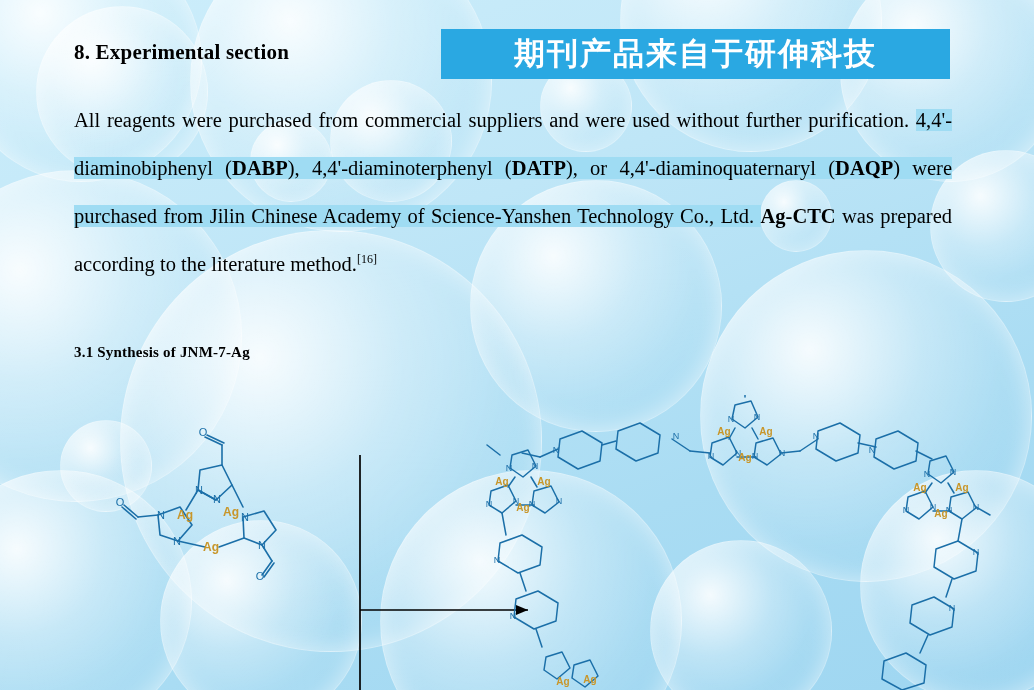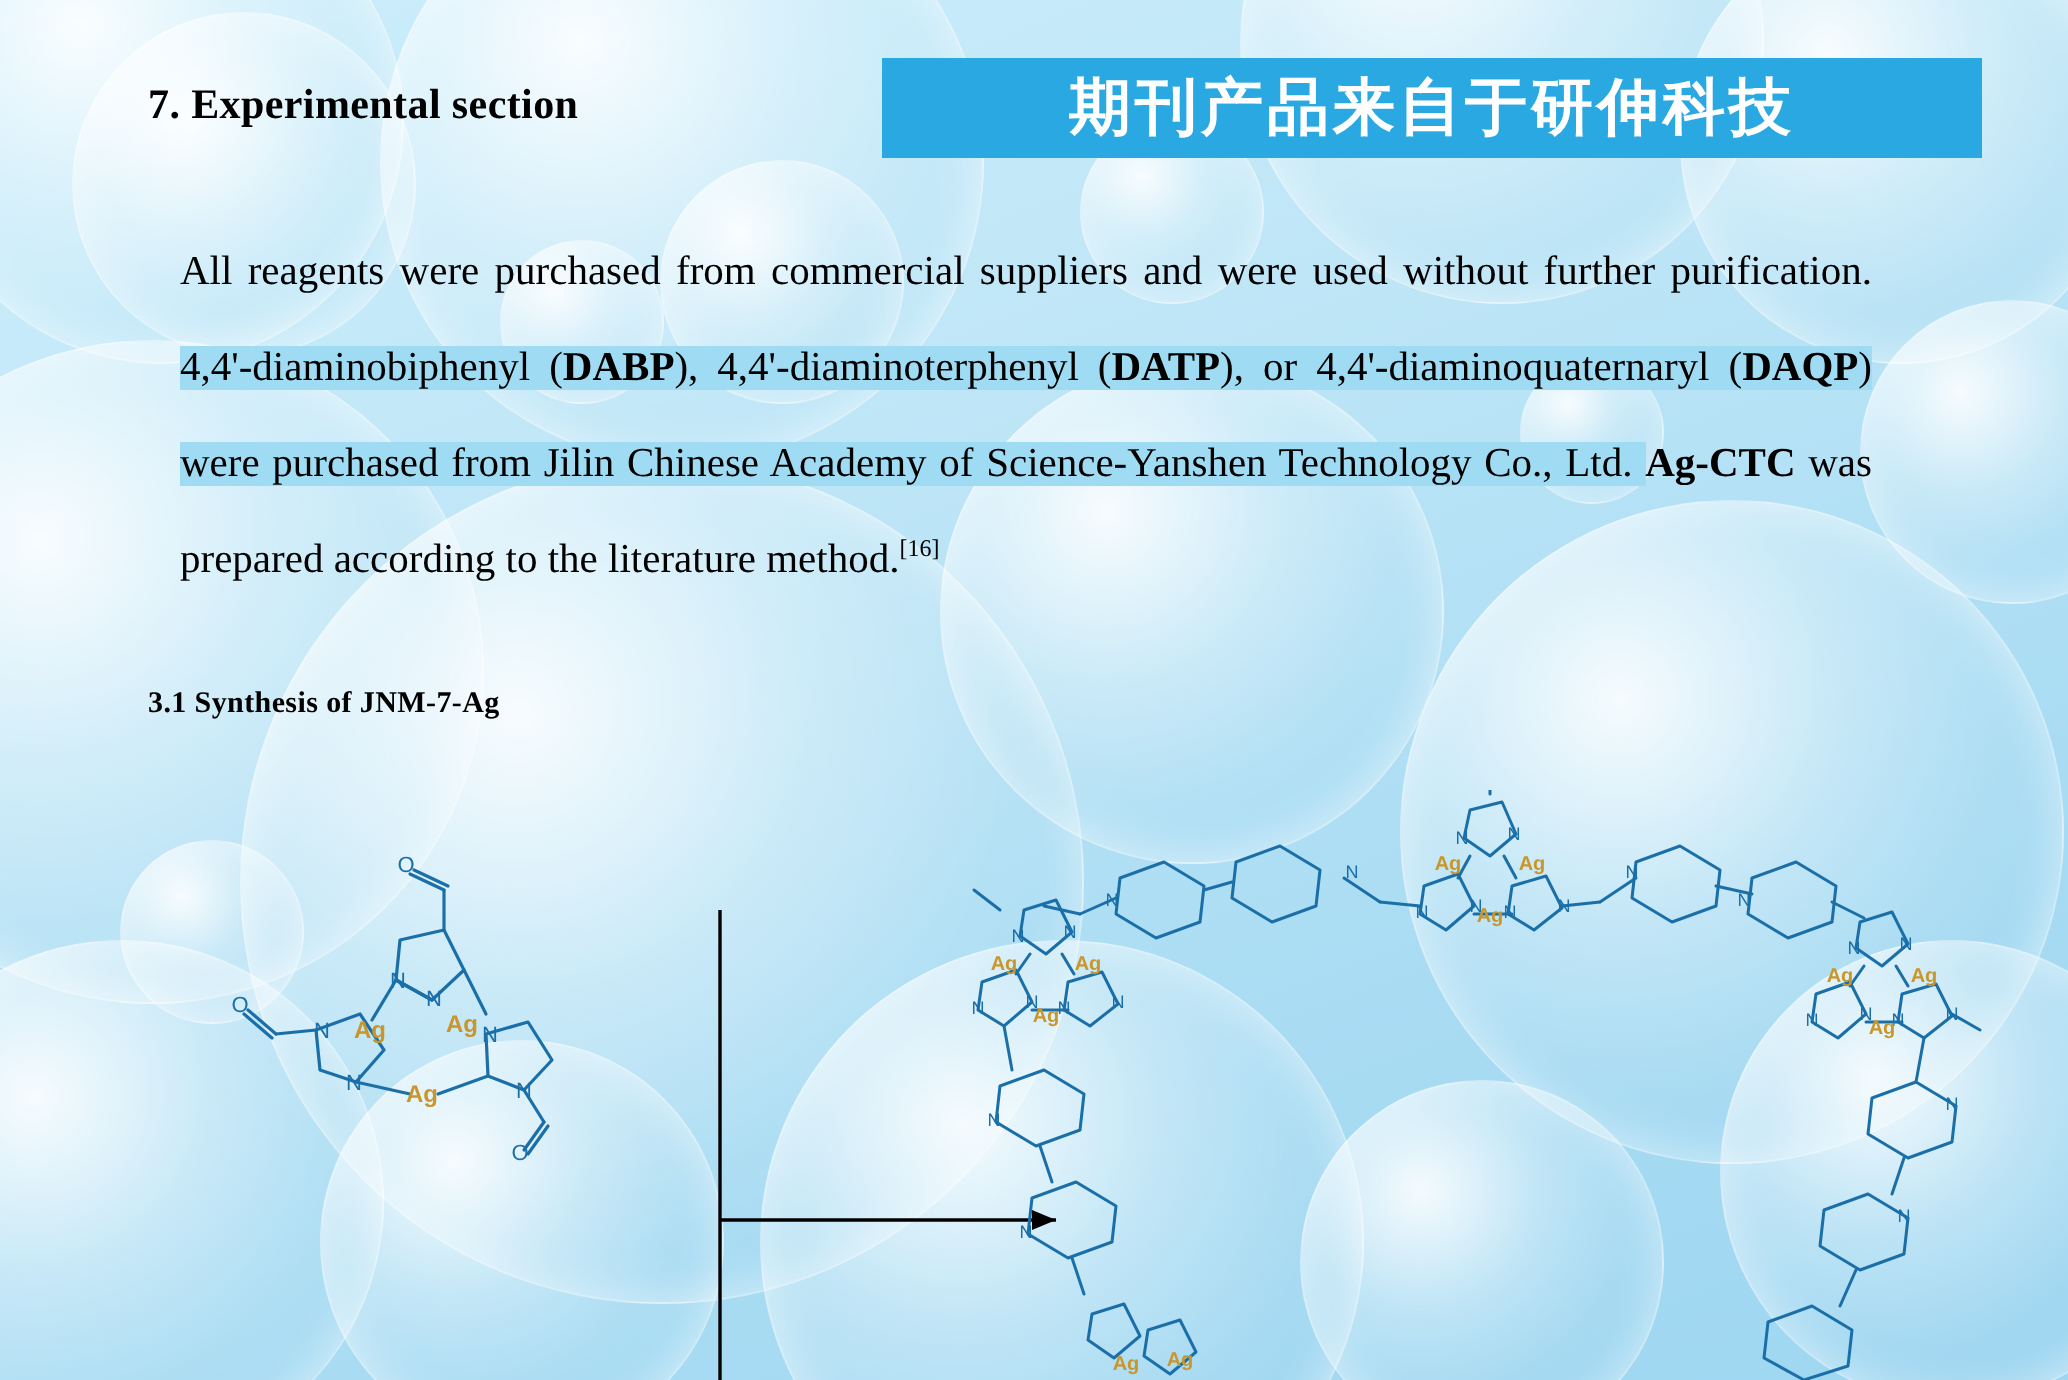--- a/index.html
+++ b/index.html
@@ -40,21 +40,21 @@
     color: #000;
     letter-spacing: .2px;
   }
   #sec-heading { left: 74px; top: 40px; }
   #sub-heading { left: 74px; top: 344px; font-size: 15px; }
 
   #banner {
     position: absolute;
     left: 441px;
     top: 29px;
-    width: 550px;
+    width: 509px;
     height: 50px;
     background: #2aa8e2;
     display: flex;
     align-items: center;
     justify-content: center;
   }
   #banner-text {
     color: #ffffff;
     font-family: "DejaVu Sans", sans-serif;
     font-size: 31px;
@@ -66,21 +66,21 @@
     position: absolute;
     left: 74px;
     top: 96px;
     width: 878px;
     font-size: 20.5px;
     line-height: 48px;
     color: #000;
     text-align: justify;
     text-justify: inter-word;
   }
-  #body-text p { margin: 16px; }
+  #body-text p { margin: 0; }
   .hl { background: #9fdcf3; }
   .b { font-weight: bold; }
   sup { font-size: 12px; vertical-align: super; line-height: 0; }
 
   
   #figure {
     position: absolute;
     left: 0;
     top: 395px;
     width: 1034px;
@@ -108,21 +108,21 @@
   <div class="bubble" style="left:650px;  top:540px;  width:180px; height:180px;"></div>
   <div class="bubble" style="left:860px;  top:470px;  width:230px; height:230px;"></div>
   <div class="bubble" style="left:250px;  top:120px;  width:80px;  height:80px;"></div>
   <div class="bubble" style="left:540px;  top:60px;   width:90px;  height:90px;"></div>
   <div class="bubble" style="left:760px;  top:180px;  width:70px;  height:70px;"></div>
   <div class="bubble" style="left:60px;   top:420px;  width:90px;  height:90px;"></div>
 </div>
 
 <div id="content">
 
-  <div class="heading" id="sec-heading">7. Experimental section</div>
+  <div class="heading" id="sec-heading">8. Experimental section</div>
 
   <div id="banner">
     <span id="banner-text">期刊产品来自于研伸科技</span>
   </div>
 
   <div id="body-text">
     <p>
       <span>All reagents were purchased from commercial suppliers and were used without further purification. </span><span class="hl">4,4'-diaminobiphenyl (</span><span class="hl b">DABP</span><span class="hl">), 4,4'-diaminoterphenyl (</span><span class="hl b">DATP</span><span class="hl">), or 4,4'-diaminoquaternaryl (</span><span class="hl b">DAQP</span><span class="hl">) were purchased from Jilin Chinese Academy of Science-Yanshen Technology Co., Ltd. </span><span class="b">Ag-CTC</span><span> was prepared according to the literature method.</span><sup>[16]</sup>
     </p>
   </div>

